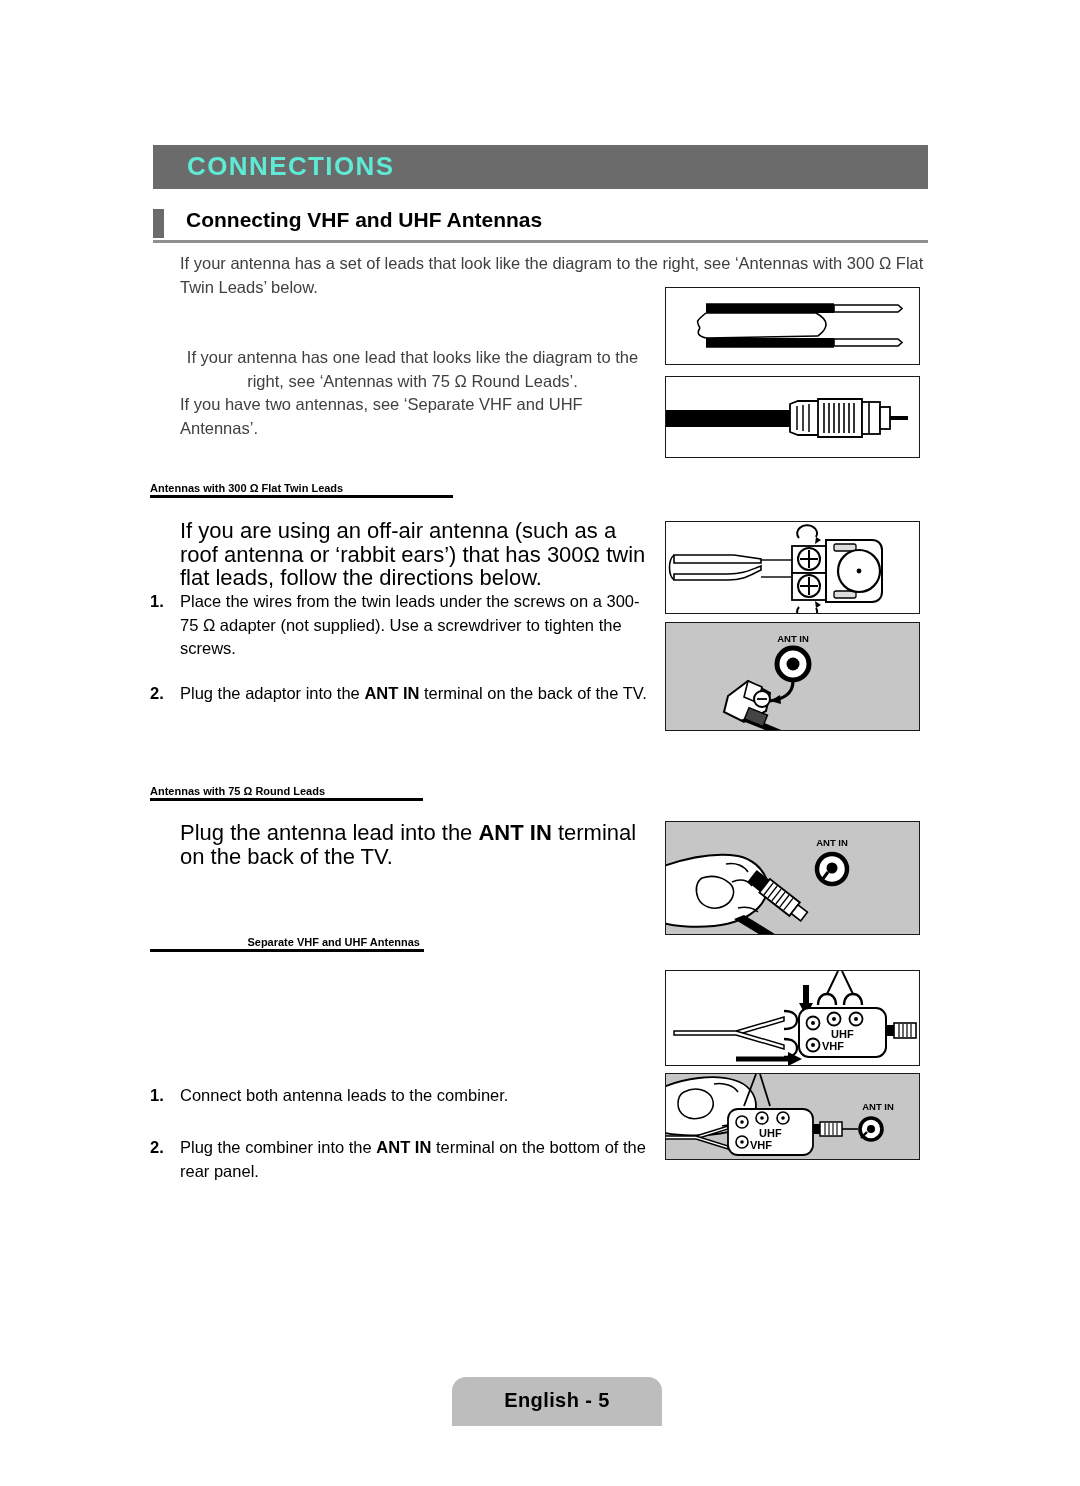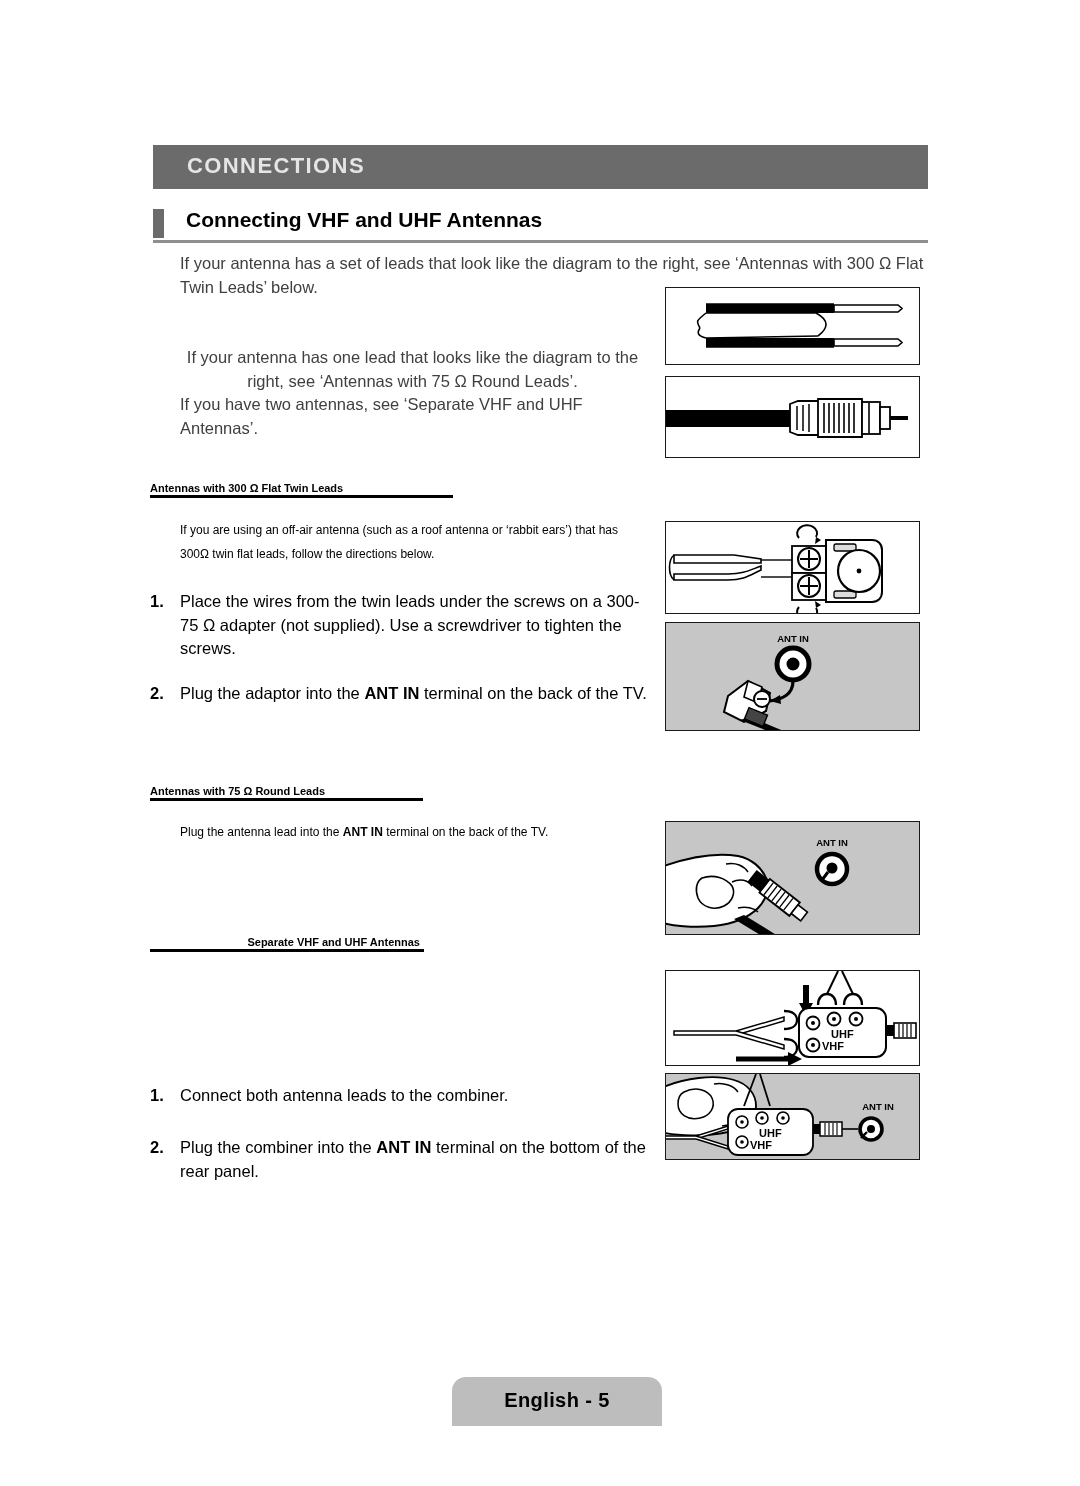--- a/index.html
+++ b/index.html
@@ -30,22 +30,22 @@
     top: 145px;
     width: 775px;
     height: 44px;
     background: #6b6b6b;
   }
   #chapter-banner .title {
     position: absolute;
     left: 34px;
     top: 50%;
     transform: translateY(-52%);
-    color: #e5e5e5;
-    font-size: 22px;
+    color: #5eead4;
+    font-size: 26px;
     font-weight: bold;
     letter-spacing: 1.4px;
     white-space: nowrap;
   }
 
   
   #section-heading {
     position: absolute;
     left: 153px;
     top: 209px;
@@ -81,21 +81,21 @@
   .para {
     position: absolute;
     font-size: 16.5px;
     line-height: 23.5px;
     color: #404040;
   }
 
   .indent-para {
     position: absolute;
     left: 180px;
-    font-size: 12px;
+    font-size: 22px;
     line-height: 23.5px;
   }
 
   
   .num-item {
     position: absolute;
     left: 150px;
     font-size: 16.5px;
     line-height: 23.5px;
   }

